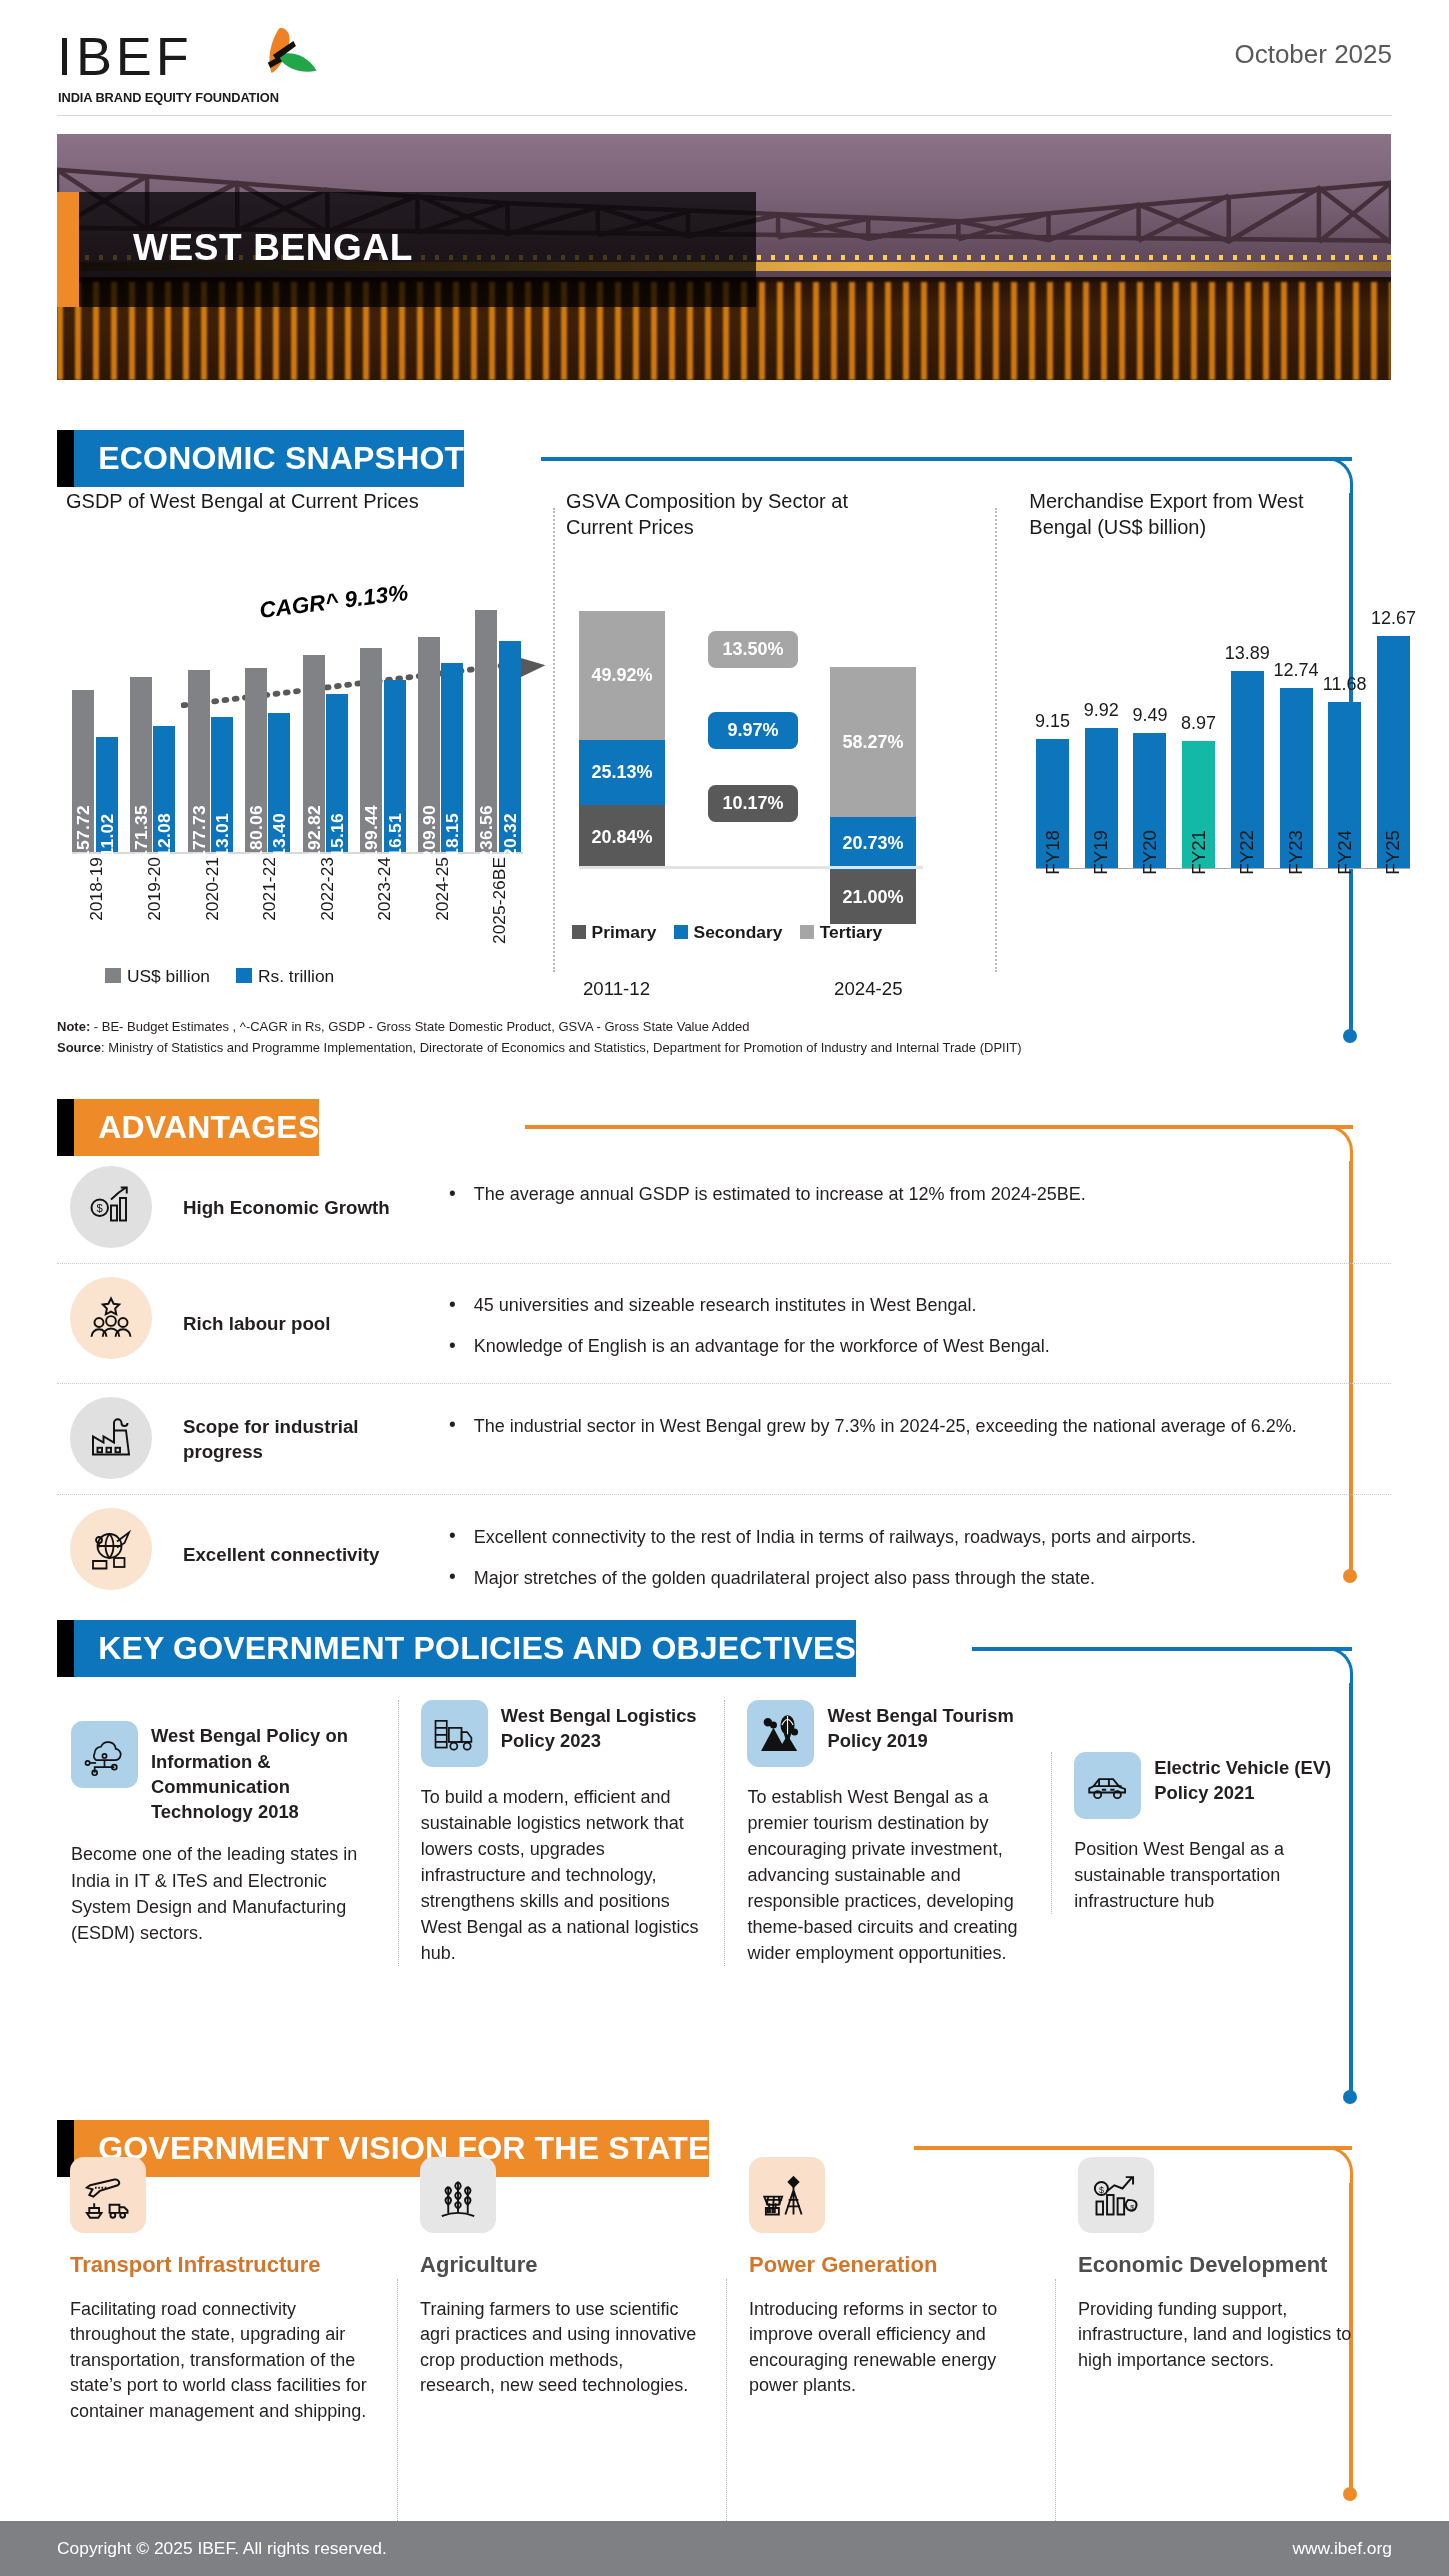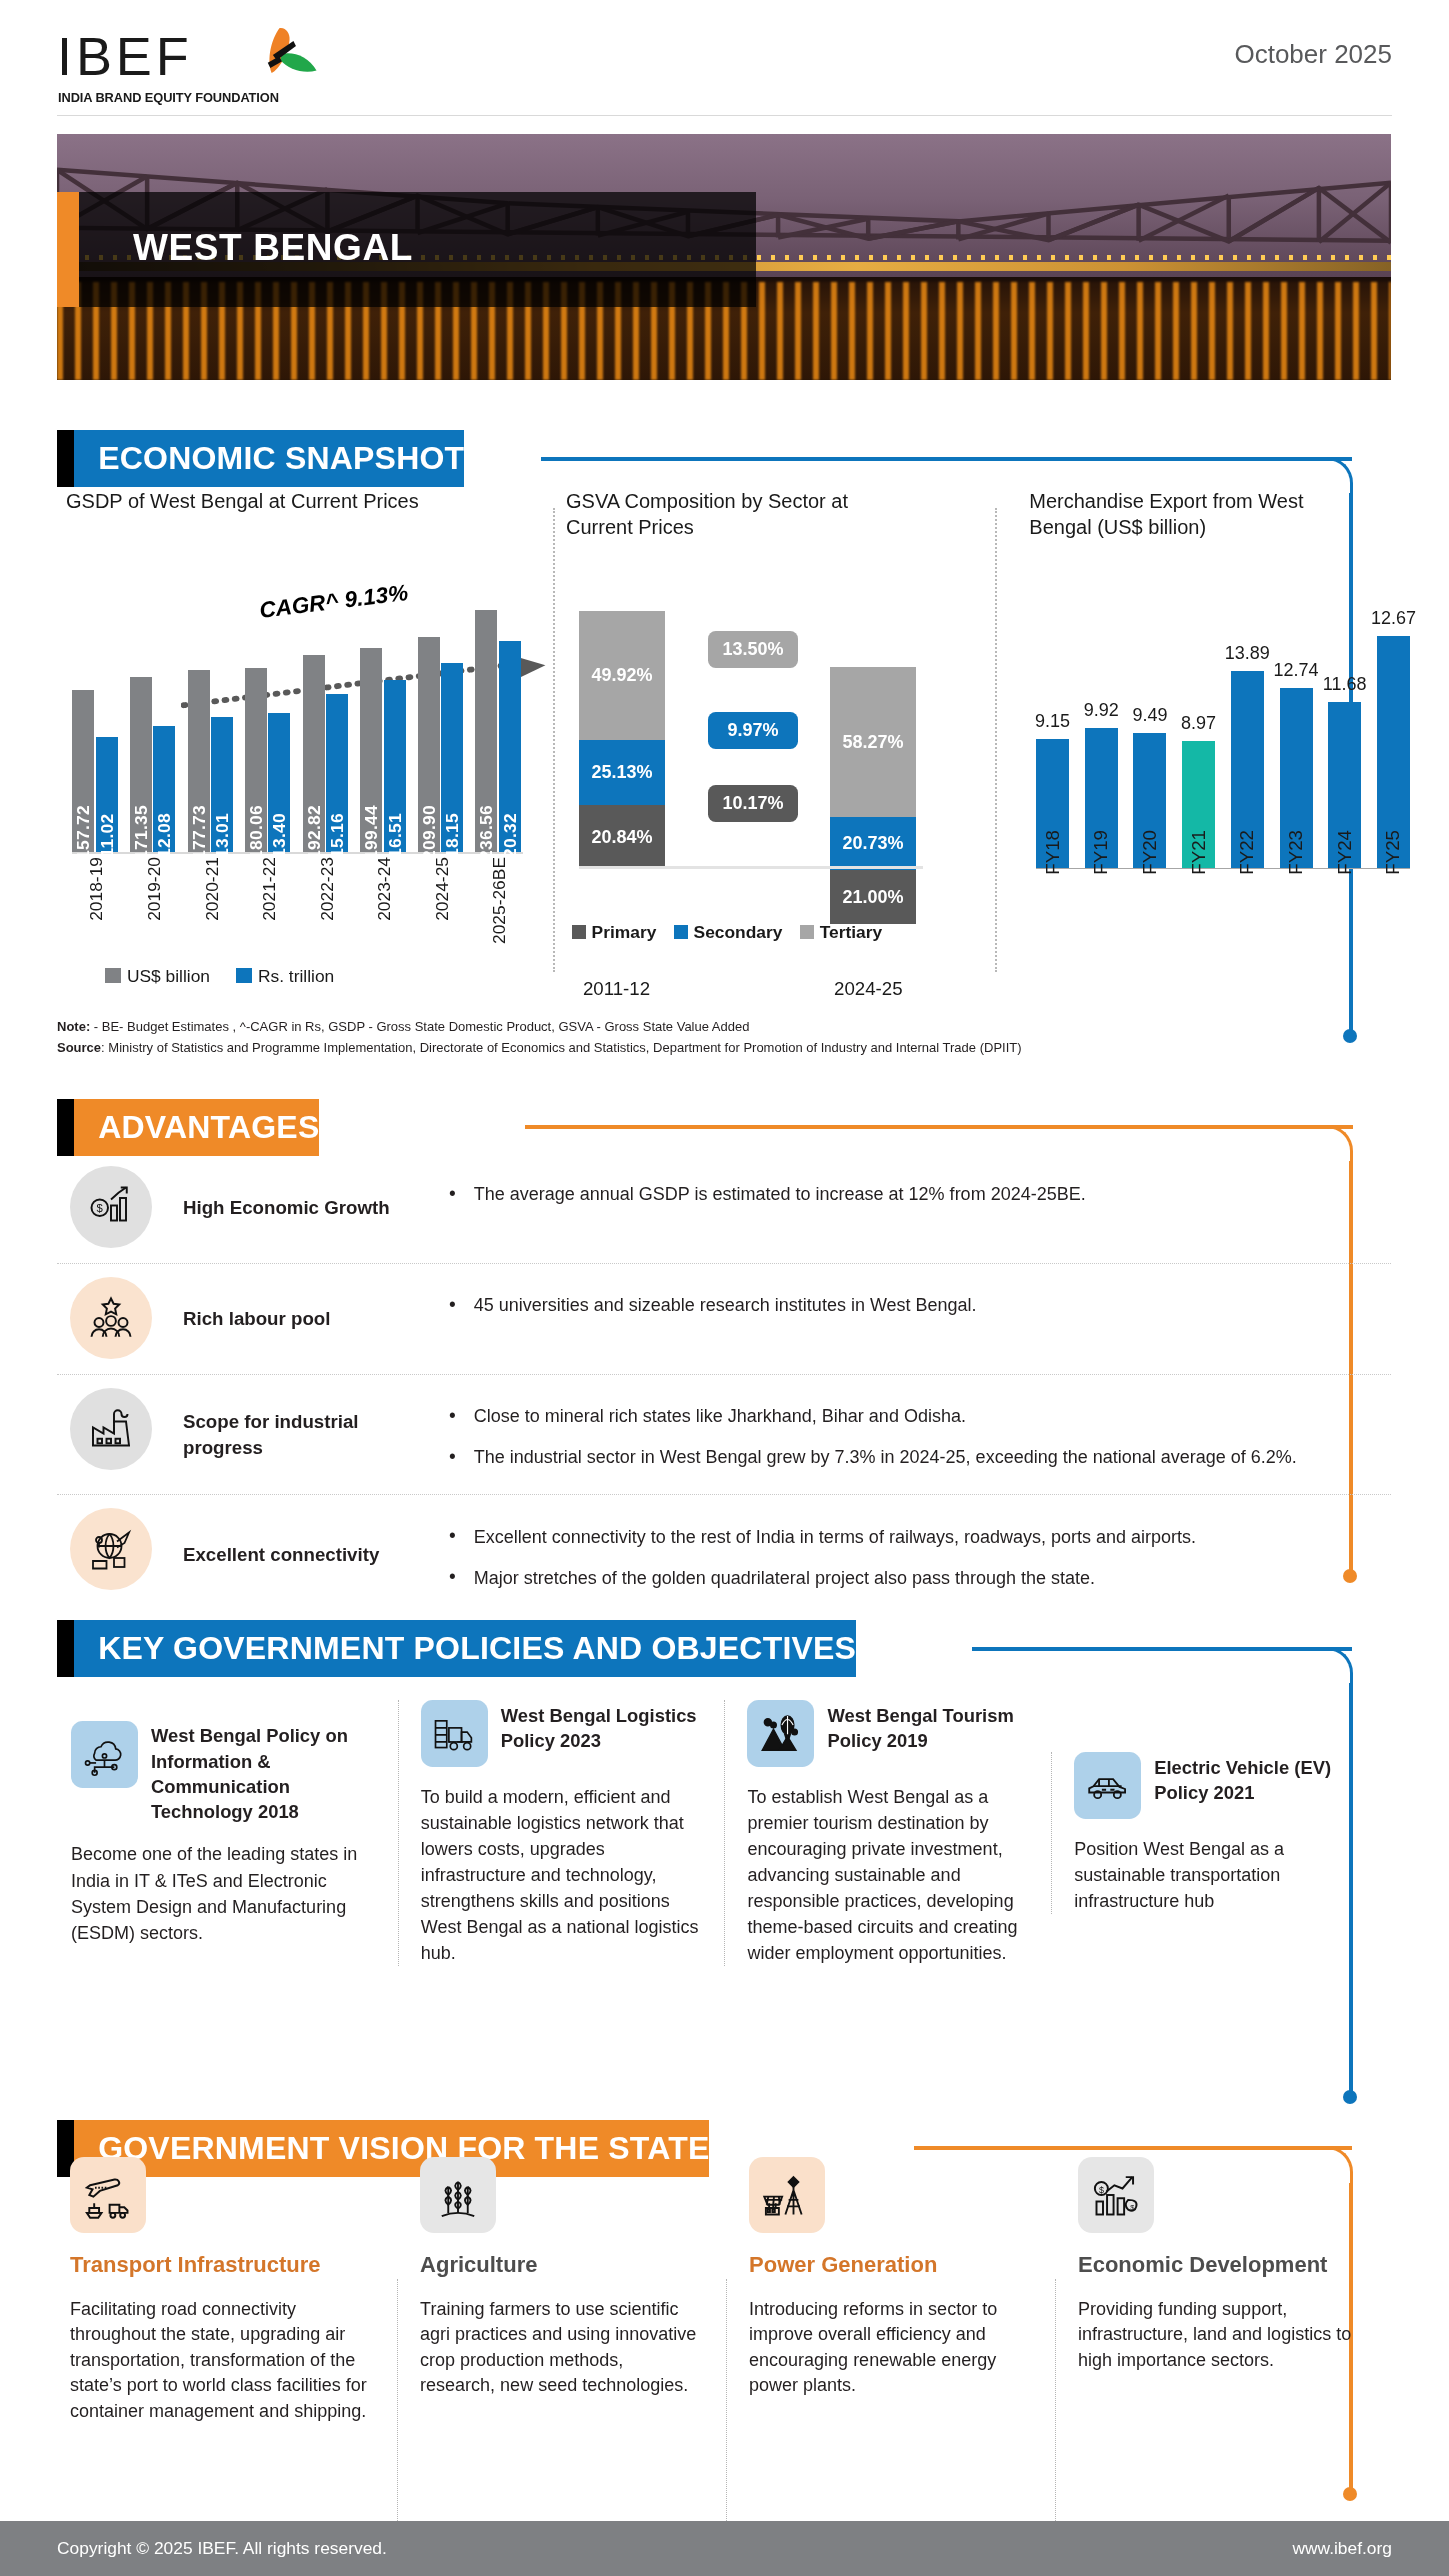--- a/index.html
+++ b/index.html
@@ -472,35 +472,35 @@
             <circle cx="32" cy="36" r="6.5"></circle>
             <circle cx="48" cy="38" r="6"></circle>
             <path d="M6 57 a10 10 0 0 1 20 0"></path>
             <path d="M21 57 a11 11 0 0 1 22 0"></path>
             <path d="M38 57 a10 10 0 0 1 20 0"></path>
           </svg>
         </div>
         <div class="adv-ttl">Rich labour pool</div>
         <ul class="adv-list">
           <li>45 universities and sizeable research institutes in West Bengal.</li>
+          <li>Knowledge of English is an advantage for the workforce of West Bengal.</li>
         </ul>
       </div>
       <div class="adv-row">
         <div class="adv-ic grey">
           <svg viewBox="0 0 64 64" width="48" height="48" fill="none" stroke="#111" stroke-width="2.6">
             <path d="M8 54 L8 30 L22 38 L22 30 L36 38 L36 22 L52 22 L56 54 Z"></path>
             <path d="M36 22 L36 12 a5 5 0 0 1 10 0 a4 4 0 0 0 8 0"></path>
             <rect x="14" y="45" width="6" height="6"></rect>
             <rect x="26" y="45" width="6" height="6"></rect>
             <rect x="38" y="45" width="6" height="6"></rect>
           </svg>
         </div>
         <div class="adv-ttl">Scope for industrial progress</div>
         <ul class="adv-list">
-          <li>Close to mineral rich states like Jharkhand, Bihar and Odisha.</li>
           <li>The industrial sector in West Bengal grew by 7.3% in 2024-25, exceeding the national average of 6.2%.</li>
         </ul>
       </div>
       <div class="adv-row">
         <div class="adv-ic peach">
           <svg viewBox="0 0 64 64" width="48" height="48" fill="none" stroke="#111" stroke-width="2.4">
             <circle cx="30" cy="28" r="16"></circle>
             <path d="M14 28 h32 M30 12 c7 8 7 24 0 32 c-7-8-7-24 0-32"></path>
             <path d="M40 22 L56 10 L50 24 L40 30"></path>
             <circle cx="16" cy="20" r="4"></circle>

